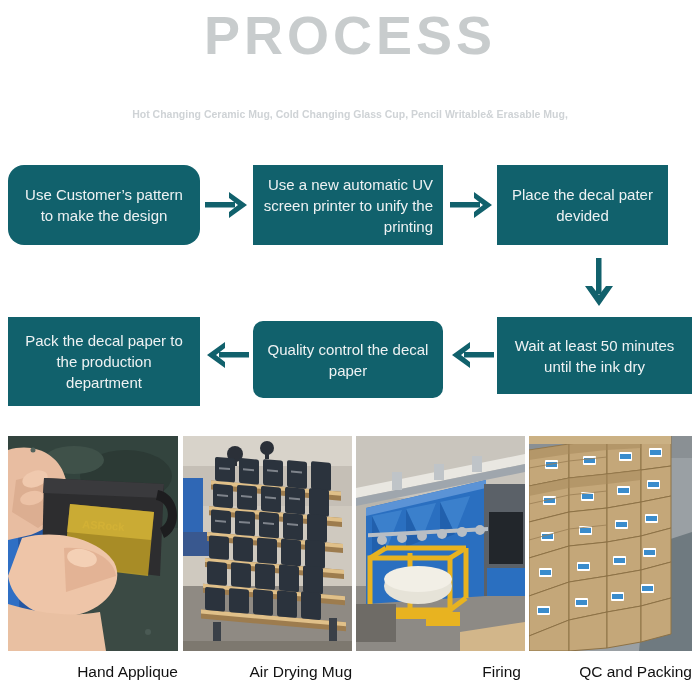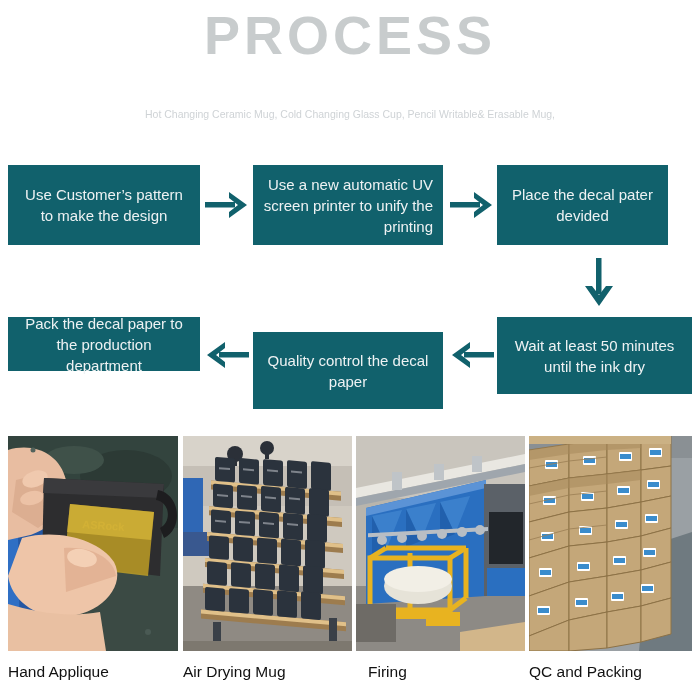--- a/index.html
+++ b/index.html
@@ -35,44 +35,44 @@
     position: absolute;
     left: 0;
     top: 107px;
     width: 700px;
     text-align: center;
     color: #cfd3d6;
     font-size: 10.5px;
     line-height: 14.5px;
     font-family: "Liberation Sans", sans-serif;
   }
-  #contact-block div { white-space: nowrap; }
+  #contact-block div { white-space: nowrap; font-weight: bold; }
 
   
   .flow-box {
     position: absolute;
     background: #11616c;
     color: #eef2f3;
     display: flex;
     align-items: center;
     justify-content: center;
     text-align: center;
     font-size: 15px;
     line-height: 21px;
     padding: 0 10px;
     box-sizing: border-box;
   }
   .flow-box.left-align { text-align: right; justify-content: flex-start; }
 
-  #box-r1-c1 { left: 8px;   top: 165px; width: 192px; height: 80px; }
+  #box-r1-c1 { left: 8px;   top: 165px; width: 192px; height: 80px; border-radius: 16px; }
   #box-r1-c2 { left: 253px; top: 165px; width: 190px; height: 80px; }
   #box-r1-c3 { left: 497px; top: 165px; width: 171px; height: 80px; }
 
-  #box-r2-c1 { left: 8px;   top: 317px; width: 192px; height: 54px; }
-  #box-r2-c2 { left: 253px; top: 332px; width: 190px; height: 77px; }
+  #box-r2-c1 { left: 8px;   top: 317px; width: 192px; height: 89px; }
+  #box-r2-c2 { left: 253px; top: 321px; width: 190px; height: 77px; border-radius: 10px; }
   #box-r2-c3 { left: 497px; top: 317px; width: 195px; height: 77px; }
 
   
   .arrow {
     position: absolute;
     color: #11616c;
   }
   .arrow svg { display: block; }
 
   #arrow-r1-1 { left: 205px; top: 190px; }
@@ -93,29 +93,29 @@
   #photo-2 { left: 183px; width: 169px; }
   #photo-3 { left: 356px; width: 169px; }
   #photo-4 { left: 529px; width: 163px; }
   .photo svg { display: block; width: 100%; height: 100%; }
 
   
   .caption {
     position: absolute;
     top: 660px;
     height: 24px;
-    text-align: left;
+    text-align: right;
     color: #111111;
     font-size: 15.5px;
     line-height: 24px;
     font-family: "Liberation Sans", sans-serif;
   }
   #caption-1 { left: 8px;   width: 170px; }
   #caption-2 { left: 183px; width: 169px; }
-  #caption-3 { left: 368px; width: 169px; }
+  #caption-3 { left: 352px; width: 169px; }
   #caption-4 { left: 529px; width: 163px; }
 </style>
 </head>
 <body>
 
 <div id="page-title">PROCESS</div>
 
 <div id="contact-block">
   <div>Hot Changing Ceramic Mug,  Cold Changing Glass Cup, Pencil Writable&amp; Erasable Mug,</div>
 </div>

